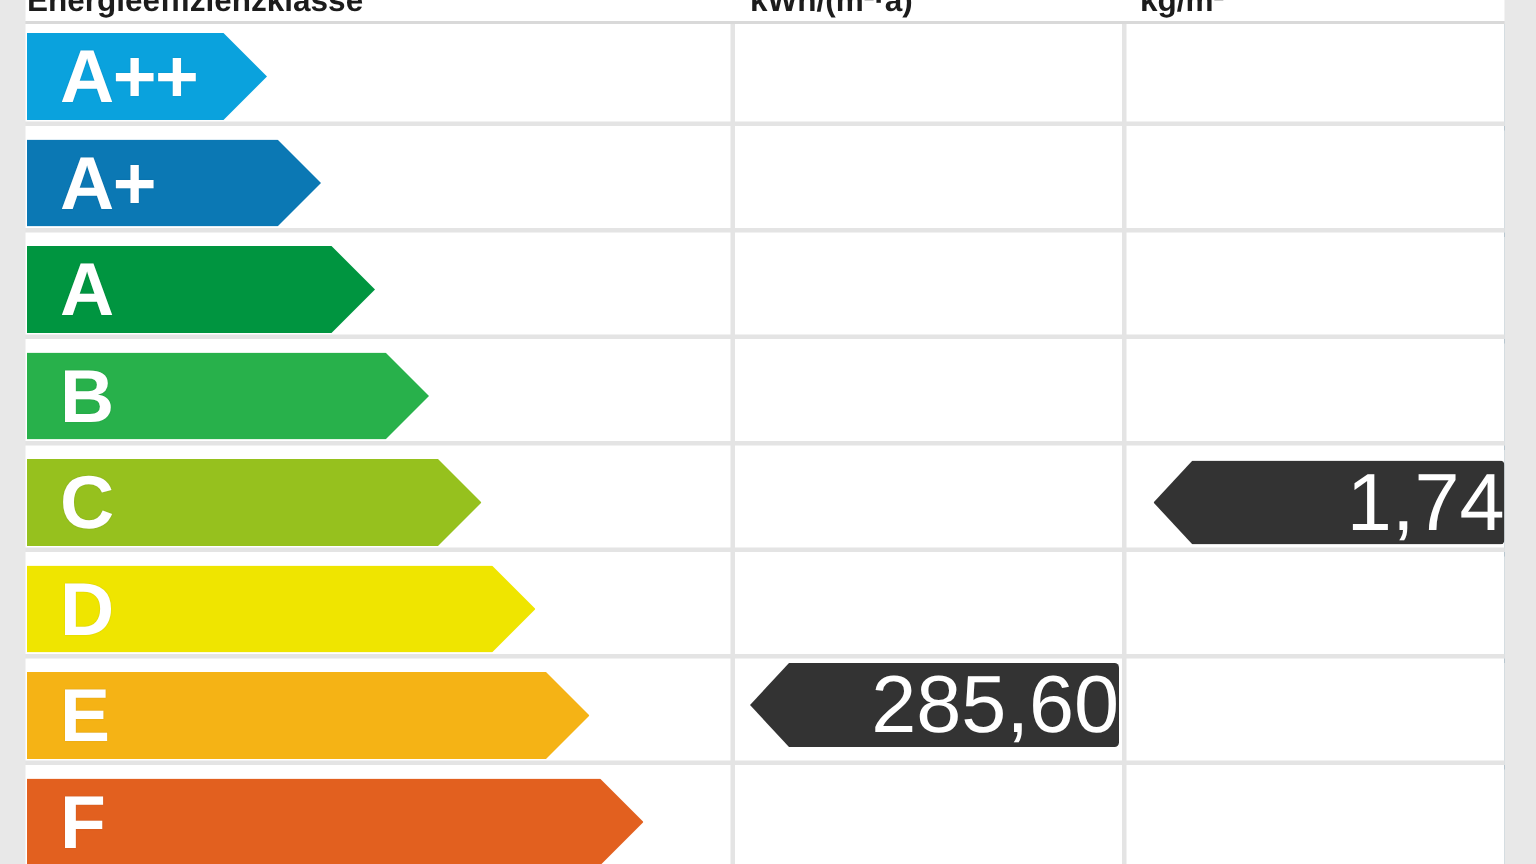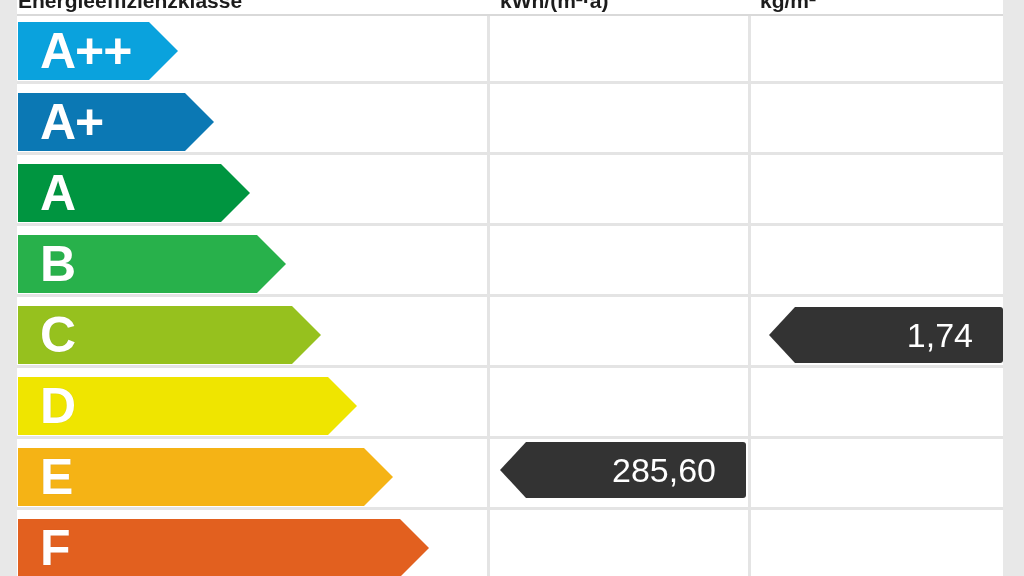--- a/index.html
+++ b/index.html
@@ -129,24 +129,24 @@
     align-items: center;
     justify-content: flex-end;
     z-index: 5;
     -webkit-clip-path: polygon(26px 0, 100% 0, 100% 100%, 26px 100%, 0 50%);
     clip-path: polygon(26px 0, 100% 0, 100% 100%, 26px 100%, 0 50%);
     border-radius: 3px;
   }
   .value-arrow-text {
     color: #ffffff;
     font-family: "Liberation Sans", sans-serif;
-    font-size: 34px;
+    font-size: 54px;
     line-height: 44px;
     font-weight: normal;
-    padding-right: 30px;
+    padding-right: 0;
     white-space: nowrap;
   }
 </style>
 </head>
 <body>
 
 <div id="label-root">
 
   <div id="header-strip">
     <div class="header-cell" id="header-class">Energieeffizienzklasse</div>

